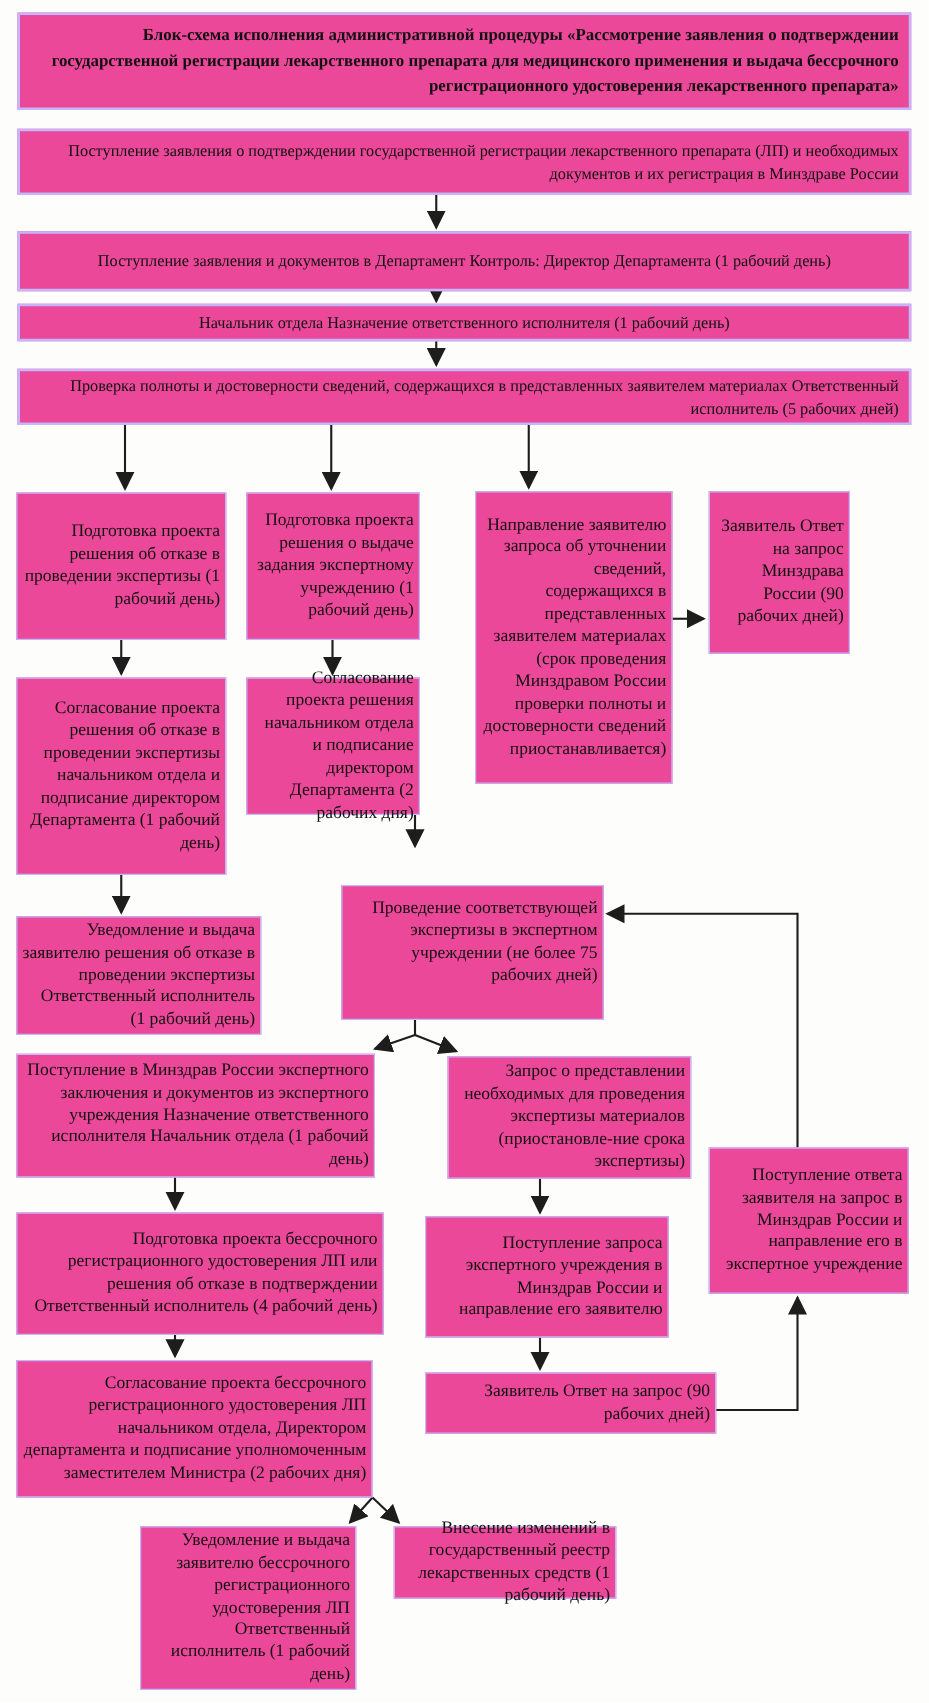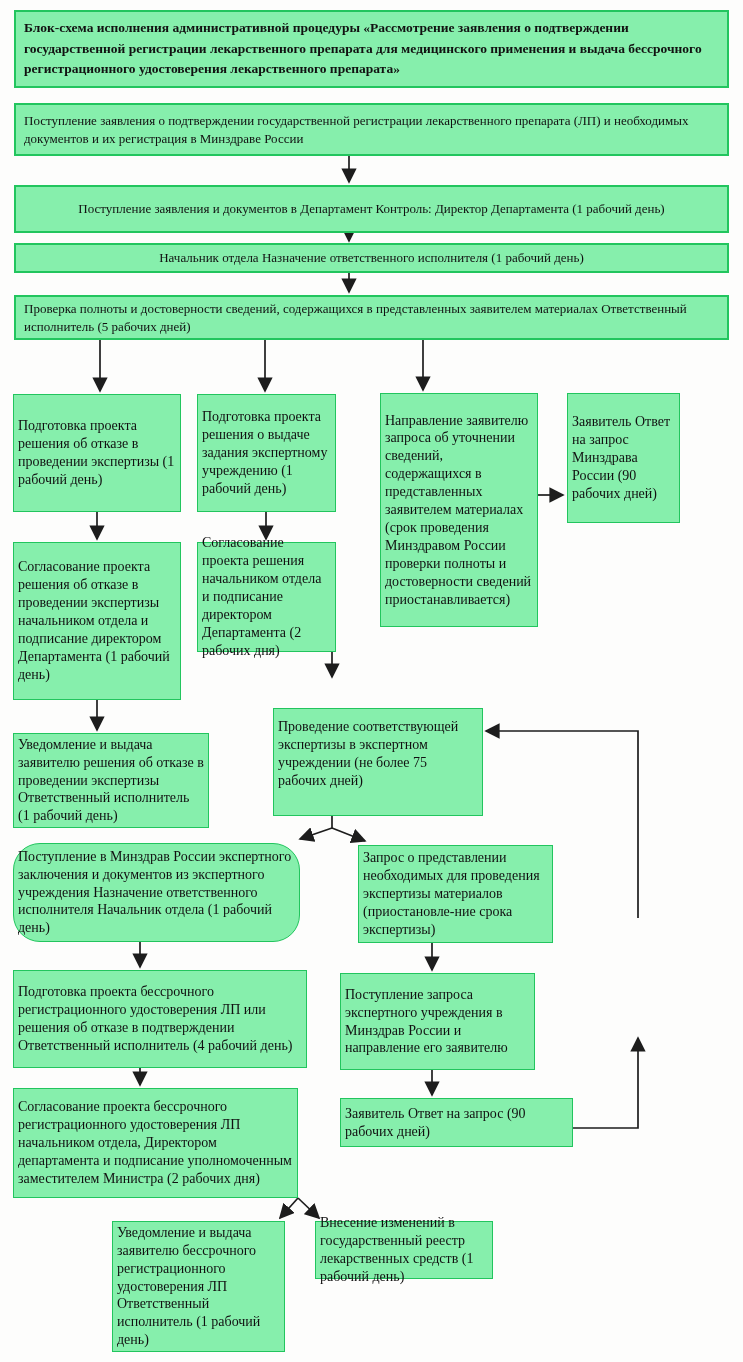--- a/index.html
+++ b/index.html
@@ -8,26 +8,26 @@
     width: 743px;
     height: 1362px;
     background: #fdfdfc;
     font-family: "Liberation Serif", "DejaVu Serif", serif;
     color: #111111;
     overflow: hidden;
   }
   .node {
     position: absolute;
     box-sizing: border-box;
-    border: 2px solid #22c55e;
-    background: #86efac;
+    border: 2px solid #c4b5fd;
+    background: #ec4899;
     display: flex;
     align-items: center;
     justify-content: center;
-    text-align: left;
+    text-align: right;
     padding: 2px 8px;
     font-size: 13px;
     line-height: 1.32;
   }
   .node.col {
     border-width: 1.6px;
     font-size: 14px;
     line-height: 1.28;
     padding: 2px 4px;
   }
@@ -109,30 +109,31 @@
   <div class="node col" style="left:567px; top:393px; width:113px; height:130px;">Заявитель Ответ на запрос Минздрава России (90 рабочих дней)</div>
 
   <div class="node col" style="left:13px; top:542px; width:168px; height:158px;">Согласование проекта решения об отказе в проведении экспертизы начальником отдела и подписание директором Департамента (1 рабочий день)</div>
 
   <div class="node col" style="left:197px; top:542px; width:139px; height:110px;">Согласование проекта решения начальником отдела и подписание директором Департамента (2 рабочих дня)</div>
 
   <div class="node col" style="left:13px; top:733px; width:196px; height:95px;">Уведомление и выдача заявителю решения об отказе в проведении экспертизы Ответственный исполнитель (1 рабочий день)</div>
 
   <div class="node col top-align" style="left:273px; top:680px; width:210px; height:108px;">Проведение соответствующей экспертизы в экспертном учреждении (не более 75 рабочих дней)</div>
 
-  <div class="node col" style="left:13px; top:843px; width:287px; height:99px;border-radius:27px;">Поступление в Минздрав России экспертного заключения и документов из экспертного учреждения Назначение ответственного исполнителя Начальник отдела (1 рабочий день)</div>
+  <div class="node col" style="left:13px; top:843px; width:287px; height:99px;">Поступление в Минздрав России экспертного заключения и документов из экспертного учреждения Назначение ответственного исполнителя Начальник отдела (1 рабочий день)</div>
 
   <div class="node col" style="left:358px; top:845px; width:195px; height:98px;">Запрос о представлении необходимых для проведения экспертизы материалов (приостановле-ние срока экспертизы)</div>
 
   <div class="node col" style="left:13px; top:970px; width:294px; height:98px;">Подготовка проекта бессрочного регистрационного удостоверения ЛП или решения об отказе в подтверждении Ответственный исполнитель (4 рабочий день)</div>
 
   <div class="node col" style="left:340px; top:973px; width:195px; height:97px;">Поступление запроса экспертного учреждения в Минздрав России и направление его заявителю</div>
 
   <div class="node col" style="left:340px; top:1098px; width:233px; height:49px;">Заявитель Ответ на запрос (90 рабочих дней)</div>
 
+  <div class="node col" style="left:567px; top:918px; width:160px; height:117px;">Поступление ответа заявителя на запрос в Минздрав России и направление его в экспертное учреждение</div>
 
   <div class="node col" style="left:13px; top:1088px; width:285px; height:110px;font-family:Liberation Serif, serif;">Согласование проекта бессрочного регистрационного удостоверения ЛП начальником отдела, Директором департамента и подписание уполномоченным заместителем Министра (2 рабочих дня)</div>
 
   <div class="node col" style="left:112px; top:1221px; width:173px; height:131px;">Уведомление и выдача заявителю бессрочного регистрационного удостоверения ЛП Ответственный исполнитель (1 рабочий день)</div>
 
   <div class="node col" style="left:315px; top:1221px; width:178px; height:58px;">Внесение изменений в государственный реестр лекарственных средств (1 рабочий день)</div>
 
 </div>
 
 </body></html>

